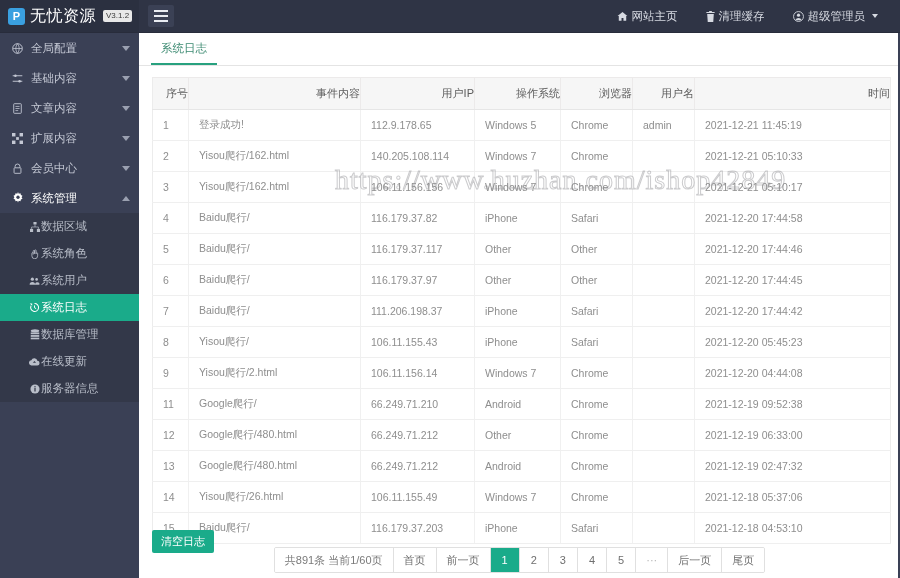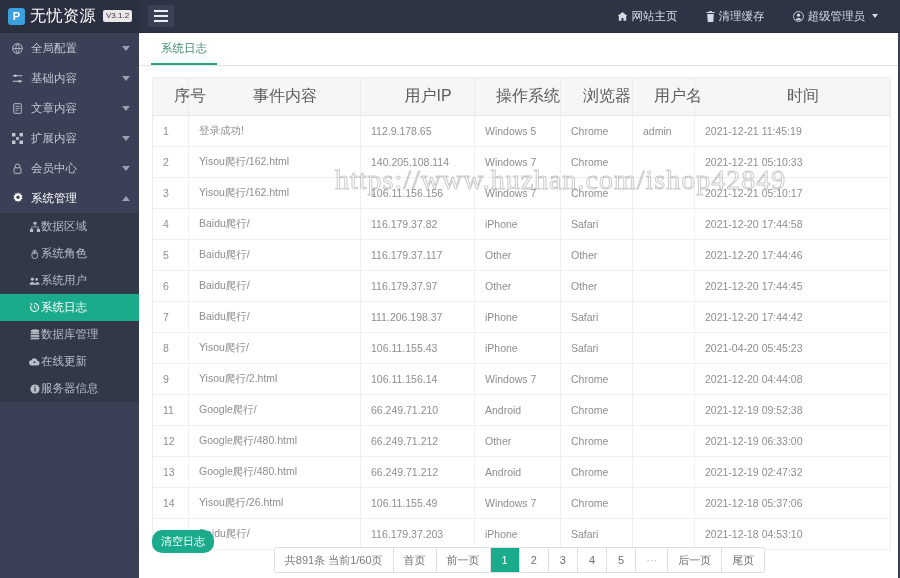--- a/index.html
+++ b/index.html
@@ -79,22 +79,22 @@
   .tabbar { height:33px; border-bottom:1px solid #e4e4e4; display:flex; align-items:flex-end; padding-left:12px; }
   .tab {
     font-size:11.5px; color:#3d8b72; padding:0 10px 7px 10px;
     border-bottom:2px solid #28a17f; cursor:pointer; white-space:nowrap;
   }
 
   .panel { flex:1; padding:11px 9px 0 13px; display:flex; flex-direction:column; min-height:0; }
 
   table.log { width:100%; border-collapse:collapse; table-layout:fixed; }
   table.log th {
-    background:#f6f6f6; font-weight:normal; color:#5c5c5c; font-size:16px;
-    text-align:center; padding:8px 0 8px 21px; border:1px solid #eceaea; border-bottom:1px solid #e6e6e6;
+    background:#f6f6f6; font-weight:normal; color:#5c5c5c; font-size:11px;
+    text-align:right; padding:8px 0 8px 10px; border:1px solid #eceaea; border-bottom:1px solid #e6e6e6;
     white-space:nowrap;
   }
   table.log td {
     font-size:10.5px; color:#8e8e8e; padding:8px 0 8px 10px;
     border-bottom:1px solid #efefef; border-left:1px solid transparent;
     white-space:nowrap; overflow:hidden; text-overflow:ellipsis;
   }
   table.log tr.data-row td { height:26.5px; }
   
   table.log td.sep { border-left:1px solid #f0f0f0; }
@@ -108,21 +108,21 @@
   .c-br    { width:72px; }
   .c-user  { width:62px; }
   .c-time  { width:auto; }
 
   
   .footer {
     height:56px; flex:0 0 56px; position:relative; display:flex; align-items:flex-start;
     padding:8px 0 0 13px;
   }
   .btn-clear {
-    background:#1aab8a; color:#fff; font-size:11px; border:none; border-radius:10px;
+    background:#1aab8a; color:#fff; font-size:11px; border:none; border-radius:2px;
     padding:6px 9px; cursor:pointer; line-height:1;
   }
   .pager {
     position:absolute; left:0; right:0; top:25px; display:flex; justify-content:center;
   }
   .pager-inner { display:flex; border:1px solid #e0e0e0; border-radius:2px; overflow:hidden; background:#fff; }
   .pg {
     font-size:11px; color:#6f6f6f; padding:6px 10px; border-right:1px solid #e0e0e0;
     cursor:pointer; white-space:nowrap; line-height:1.1; background:#fff;
   }
@@ -441,21 +441,21 @@
                 <td class="sep"></td>
                 <td class="sep">2021-12-20 17:44:42</td>
               </tr>
               <tr class="data-row">
                 <td class="">8</td>
                 <td class="sep">Yisou爬行/</td>
                 <td class="sep">106.11.155.43</td>
                 <td class="sep">iPhone</td>
                 <td class="sep">Safari</td>
                 <td class="sep"></td>
-                <td class="sep">2021-04-20 05:45:23</td>
+                <td class="sep">2021-12-20 05:45:23</td>
               </tr>
               <tr class="data-row">
                 <td class="">9</td>
                 <td class="sep">Yisou爬行/2.html</td>
                 <td class="sep">106.11.156.14</td>
                 <td class="sep">Windows 7</td>
                 <td class="sep">Chrome</td>
                 <td class="sep"></td>
                 <td class="sep">2021-12-20 04:44:08</td>
               </tr>

